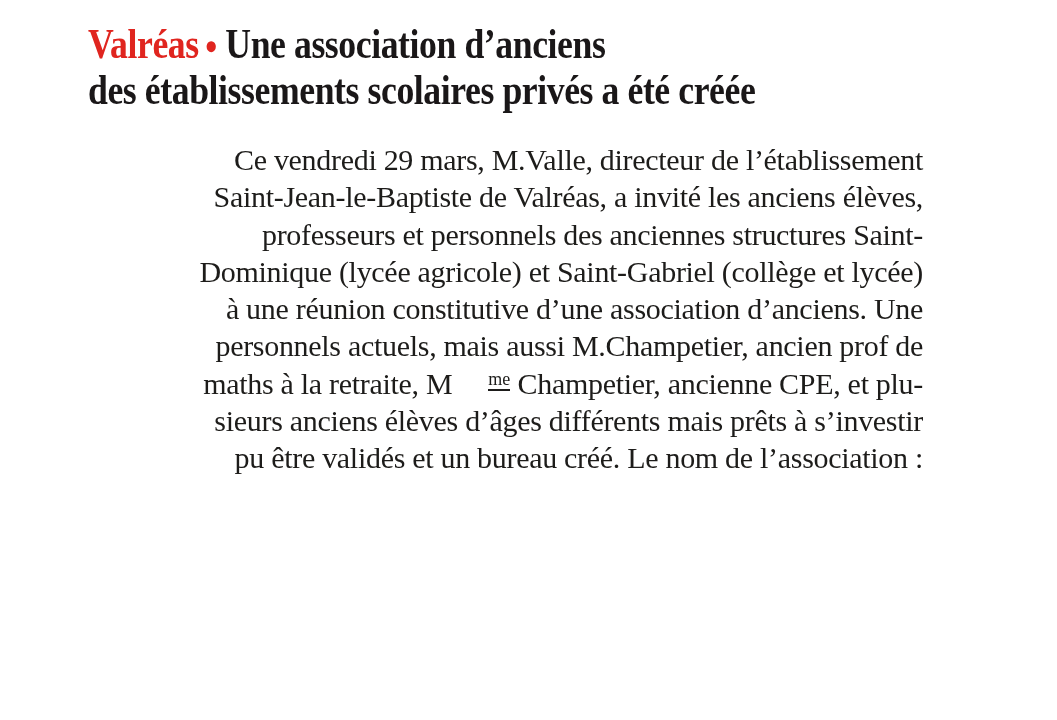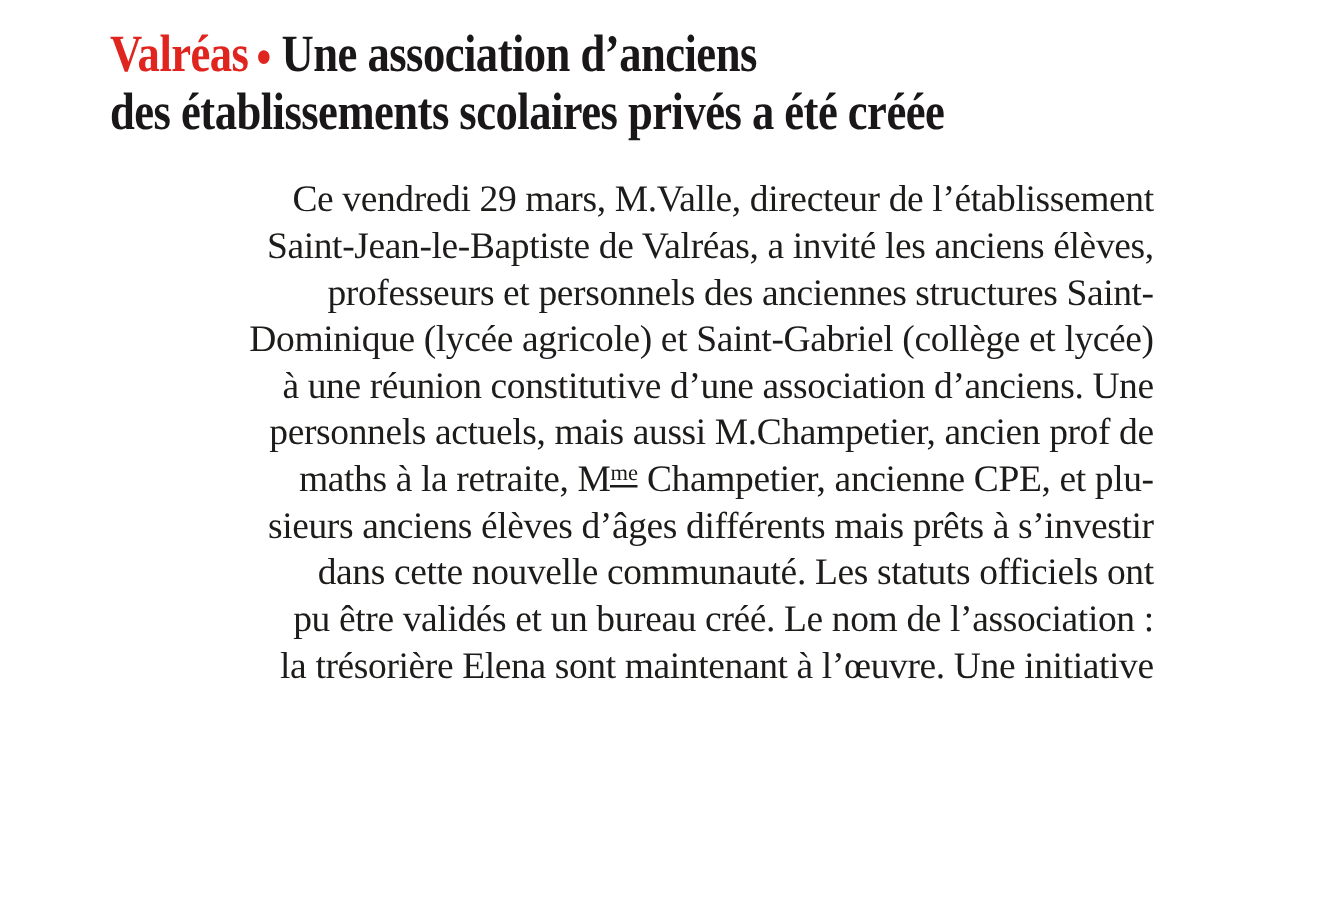--- a/index.html
+++ b/index.html
@@ -56,20 +56,21 @@
     height: 37.3px;
     text-align: right;
   }
   .sup {
     font-size: 0.60em;
     vertical-align: 0.48em;
     border-bottom: 2px solid currentColor;
     padding-bottom: 0px;
     line-height: 0;
     letter-spacing: 0;
+    margin-left: 36px;
   }
 </style>
 </head>
 <body>
 
 <div class="page">
 
   <h1 class="headline">
     <div class="hline">
       <span class="kicker">Valréas</span><span class="bullet">●</span><span>Une association d’anciens</span>
@@ -81,18 +82,16 @@
 
   <div class="article-body">
     <div class="bline">Ce vendredi 29 mars, M.Valle, directeur de l’établissement</div>
     <div class="bline">Saint-Jean-le-Baptiste de Valréas, a invité les anciens élèves,</div>
     <div class="bline">professeurs et personnels des anciennes structures Saint-</div>
     <div class="bline">Dominique (lycée agricole) et Saint-Gabriel (collège et lycée)</div>
     <div class="bline">à une réunion constitutive d’une association d’anciens. Une</div>
     <div class="bline">personnels actuels, mais aussi M.Champetier, ancien prof de</div>
     <div class="bline"><span>maths à la retraite, M</span><span class="sup">me</span><span> Champetier, ancienne CPE, et plu-</span></div>
     <div class="bline">sieurs anciens élèves d’âges différents mais prêts à s’investir</div>
-    <div class="bline">dans cette nouvelle communauté. Les statuts officiels ont</div>
     <div class="bline">pu être validés et un bureau créé. Le nom de l’association :</div>
-    <div class="bline">la trésorière Elena sont maintenant à l’œuvre. Une initiative</div>
   </div>
 
 </div>
 
 </body></html>

